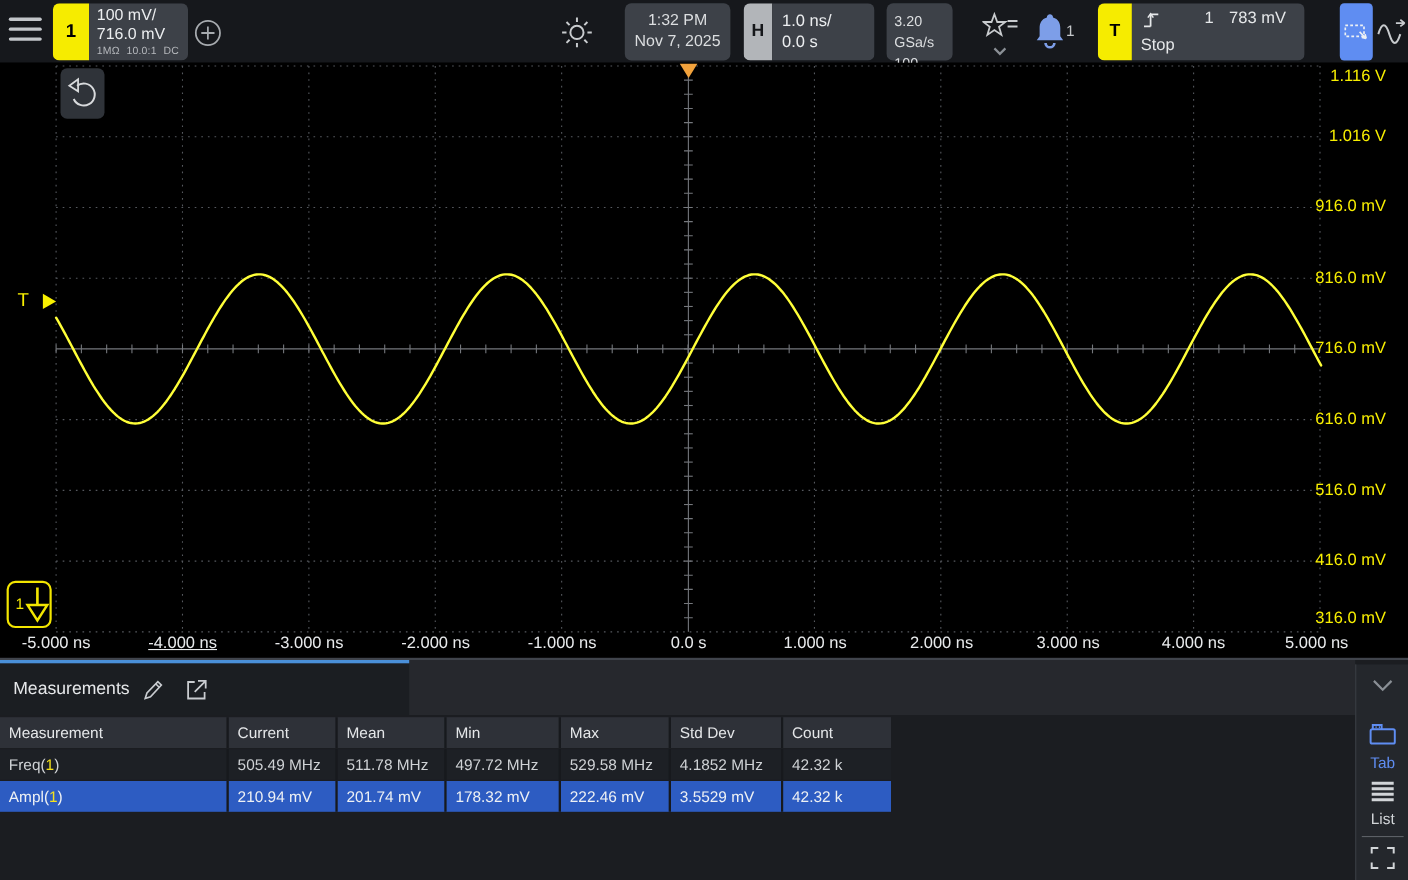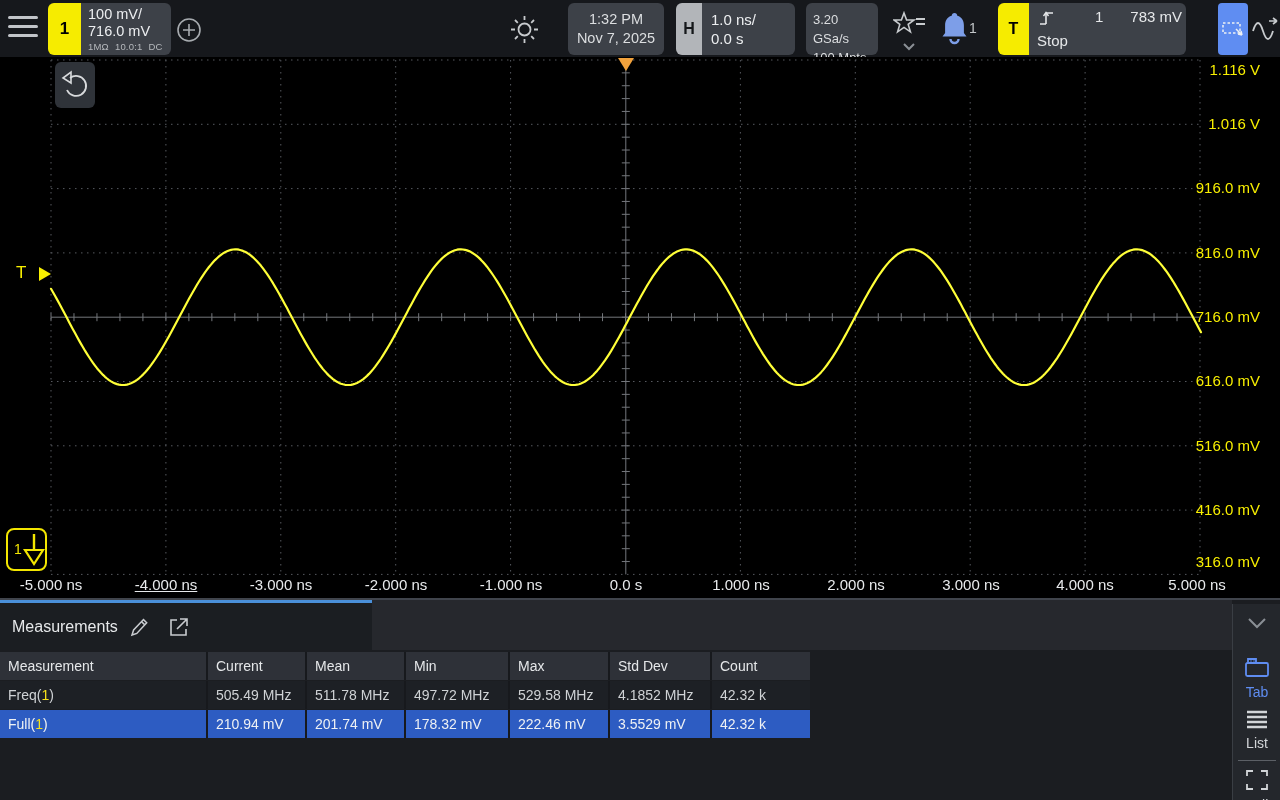--- a/index.html
+++ b/index.html
@@ -13,27 +13,27 @@
   #ch1 { position:absolute; left:48px; top:3px; height:52px; display:flex; border-radius:6px; overflow:hidden; }
   #ch1-num { width:33px; background:#f6ec00; color:#000; font-weight:bold; font-size:17px; display:flex; align-items:center; justify-content:center; }
   #ch1-info { width:90px; background:#3d4148; padding:3px 0 2px 7px; }
   #ch1-info .big { font-size:14.5px; color:#eceef0; line-height:17px; }
   #ch1-info .small { font-size:9.5px; color:#b6b9bd; letter-spacing:.2px; margin-top:1px; }
   #ch1-info .small span { margin-right:6px; }
   #clock { left:568px; width:96px; text-align:center; padding-top:7px; font-size:14.5px; line-height:19px; color:#dcdee0; }
   #hgroup { position:absolute; left:676px; top:3px; height:52px; display:flex; border-radius:6px; overflow:hidden; }
   #hlabel { width:26px; background:#b2b5b9; color:#15171a; font-weight:bold; font-size:16px; display:flex; align-items:center; justify-content:center; }
   #hvals { width:93px; background:#3d4148; padding:7px 0 0 9px; font-size:15px; line-height:19px; color:#eceef0; }
-  #acq { left:806px; width:72px; padding:7px 0 0 7px; font-size:13px; line-height:19px; color:#dcdee0; }
+  #acq { left:806px; width:60px; padding:7px 0 0 7px; font-size:13px; line-height:19px; color:#dcdee0; }
   #bell-badge { position:absolute; left:969px; top:20px; color:#c3c6c9; font-size:14px; }
   #tgroup { position:absolute; left:998px; top:3px; height:52px; display:flex; border-radius:6px; overflow:hidden; }
   #tlabel { width:31px; background:#f6ec00; color:#000; font-weight:bold; font-size:16px; display:flex; align-items:center; justify-content:center; }
   #tinfo { width:157px; background:#3d4148; position:relative; }
   #tsrc { position:absolute; left:66px; top:5px; font-size:15px; color:#e6e8ea; }
-  #tlev { position:absolute; right:4px; top:5px; font-size:15px; color:#e6e8ea; }
+  #tlev { position:absolute; right:17px; top:5px; font-size:15px; color:#e6e8ea; }
   #tstate { position:absolute; left:8px; bottom:6px; font-size:15px; color:#e6e8ea; }
   #bluebtn { position:absolute; left:1218px; top:3px; width:30px; height:52px; background:#5f8df2; border-radius:4px; display:flex; align-items:center; justify-content:center; }
   .icon-btn { position:absolute; cursor:pointer; }
 
   
   #scope { position:absolute; left:0; top:57px; width:1280px; height:541px; background:#000;padding-left:16px; }
   #scope-svg { position:absolute; left:0; top:0; }
   #undo-btn { position:absolute; left:55px; top:5px; width:40px; height:46px; background:#2f3339; border-radius:6px; display:flex; align-items:center; justify-content:center; }
   .ylab { position:absolute; right:20px; font-size:15px; color:#f8ef00; white-space:nowrap; }
   .xlab { position:absolute; top:519px; transform:translateX(-50%); font-size:15px; color:#e8eaec; white-space:nowrap; }
@@ -347,21 +347,21 @@
       <div class="cell" style="width:99px">505.49 MHz</div>
       <div class="cell" style="width:99px">511.78 MHz</div>
       <div class="cell" style="width:104px">497.72 MHz</div>
       <div class="cell" style="width:100px">529.58 MHz</div>
       <div class="cell" style="width:102px">4.1852 MHz</div>
       <div class="cell" style="width:100px">42.32 k</div>
     </div>
 
     <div class="trow drow selected">
       <div class="cell" style="width:206px">
-          <span>Full(</span>
+          <span>Ampl(</span>
           <span class="chan">1</span>
           <span>)</span>
         </div>
       <div class="cell" style="width:99px">210.94 mV</div>
       <div class="cell" style="width:99px">201.74 mV</div>
       <div class="cell" style="width:104px">178.32 mV</div>
       <div class="cell" style="width:100px">222.46 mV</div>
       <div class="cell" style="width:102px">3.5529 mV</div>
       <div class="cell" style="width:100px">42.32 k</div>
     </div>

